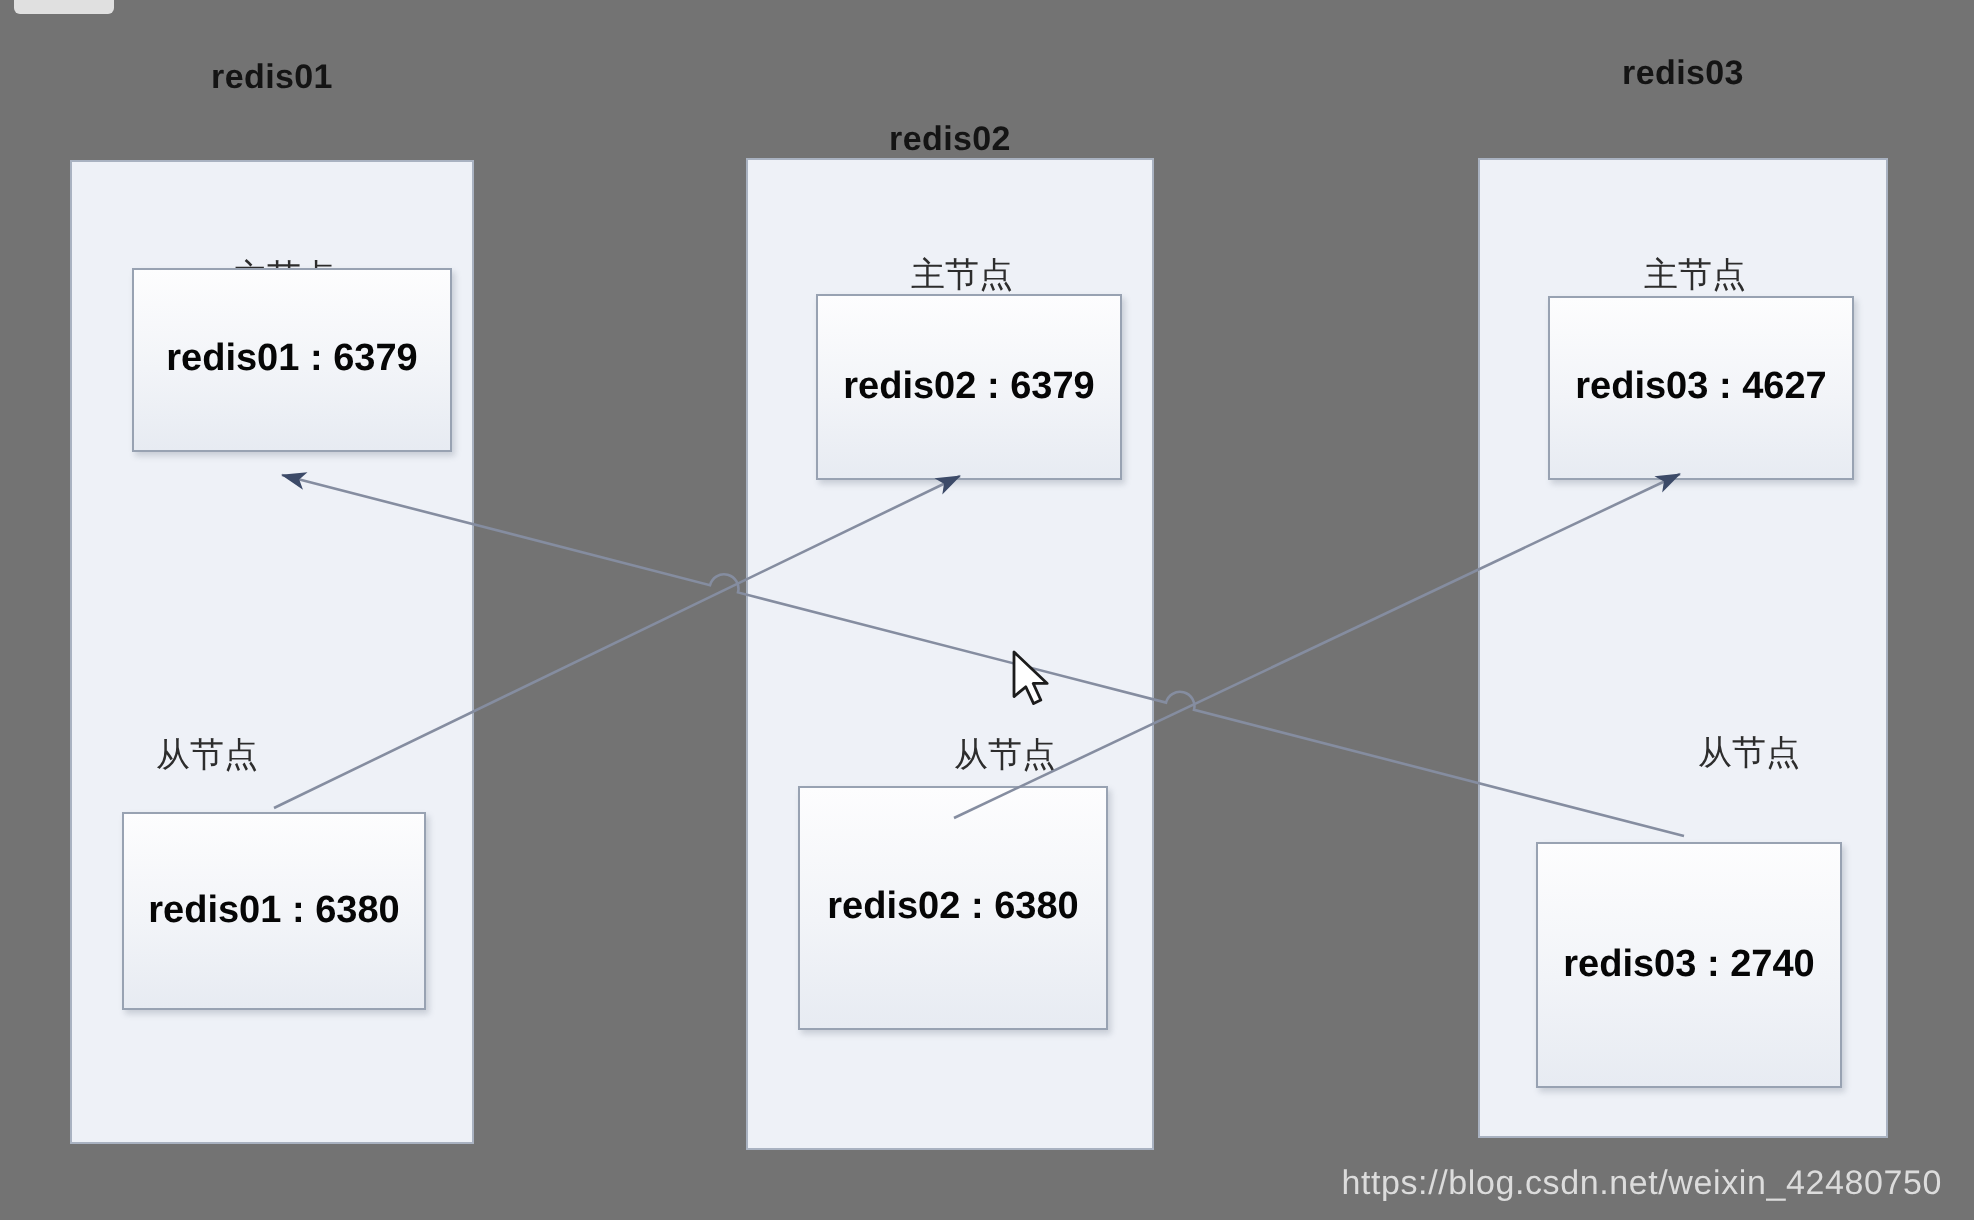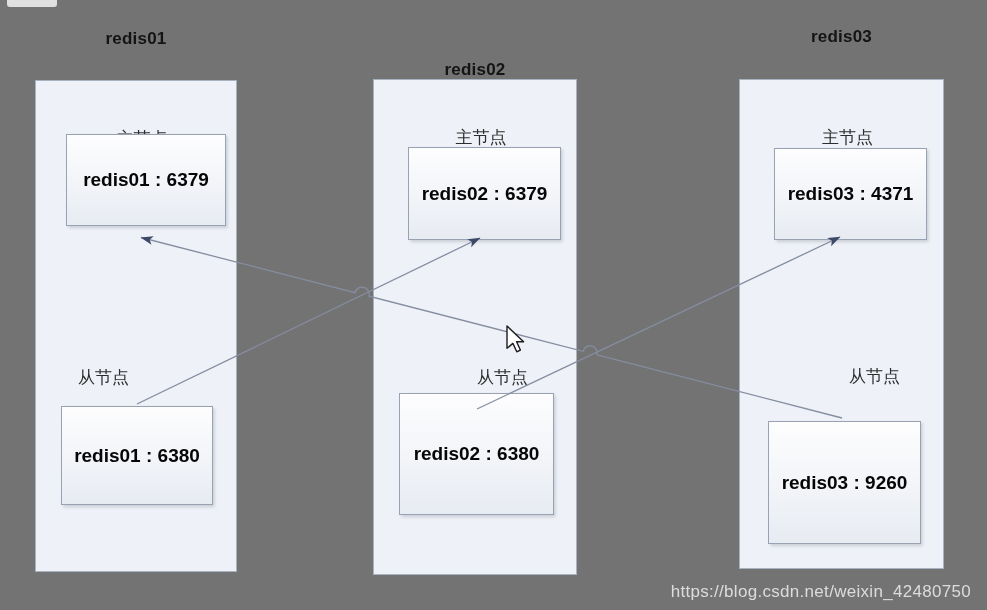--- a/index.html
+++ b/index.html
@@ -86,25 +86,25 @@
     </div>
     <div class="section-label slave-label">从节点</div>
     <div class="node s2">
       <span class="node-text">redis02 : 6380</span>
     </div>
   </div>
 
   <div class="panel p3">
     <div class="section-label master-label">主节点</div>
     <div class="node m3">
-      <span class="node-text">redis03 : 4371</span>
+      <span class="node-text">redis03 : 4627</span>
     </div>
     <div class="section-label slave-label">从节点</div>
     <div class="node s3">
-      <span class="node-text">redis03 : 9260</span>
+      <span class="node-text">redis03 : 2740</span>
     </div>
   </div>
 
   <svg class="overlay" width="987" height="610" viewBox="0 0 987 610" xmlns="http://www.w3.org/2000/svg">
     <defs>
       <marker id="arrow" markerUnits="userSpaceOnUse" markerWidth="15" markerHeight="12" refX="12.5" refY="5" orient="auto">
         <path d="M0.5,0.5 L13,5 L0.5,9.5 L3.6,5 Z" fill="#3c4a68"></path>
       </marker>
     </defs>
 

